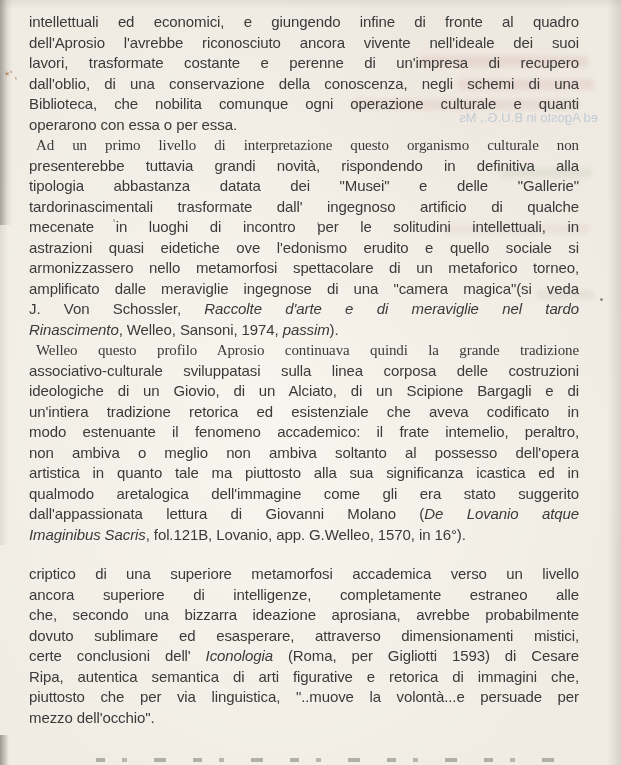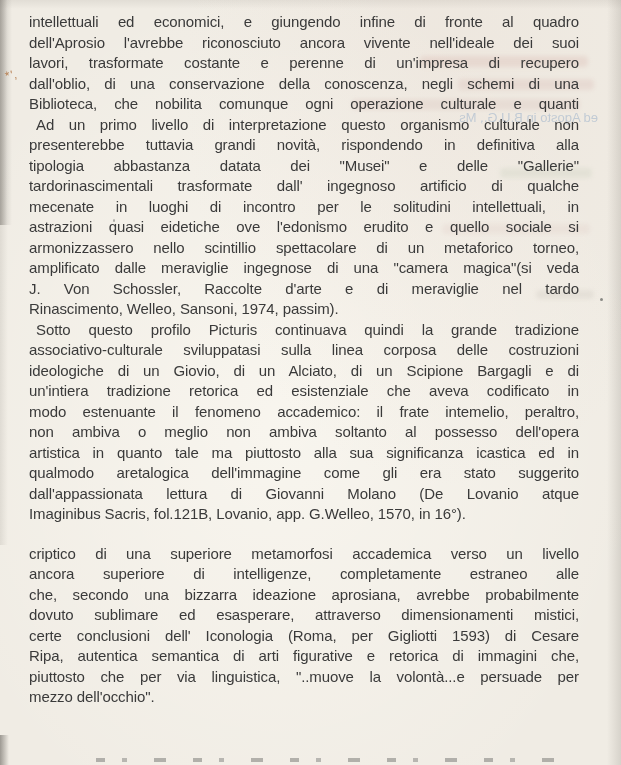--- a/index.html
+++ b/index.html
@@ -20,22 +20,22 @@
   
   .text-block {
     position: absolute; left: 29px; top: 12px; width: 550px;
     font-size: 15px; line-height: 20.5px; letter-spacing: -0.1px;
     color: #3a3a3a; text-align: justify;
   }
   .para { margin: 0; }
   .para.gap { margin-top: 19px; }
   .line { height: 20.5px; overflow: hidden; text-align: justify; }
   .line.jl { text-align-last: justify; }
-  .line.ind { text-indent: 7px; }
-  .it { }
+  .line.ind { text-indent: 7px; font-family: Liberation Serif, serif; }
+  .it { font-style: italic; }
   
   .edge-left-bottom {
     position: absolute; left: 0; top: 540; width: 12px; height: 225px;
     background: linear-gradient(90deg, rgba(105,101,95,0.48), rgba(105,101,95,0.12) 7px, transparent);
   }
   .corner-bl {
     position: absolute; left: 0; top: 735px; width: 9px; height: 30px;
     background: linear-gradient(90deg, rgba(90,86,80,0.55), transparent);
   }
   .edge-left-top {
@@ -101,35 +101,36 @@
   <div class="speck p2"></div>
   <div class="speck p3"></div>
 
   <div class="text-block">
       <div class="para">
         <div class="line jl"><span>intellettuali ed economici, e giungendo infine di fronte al quadro</span></div>
         <div class="line jl"><span>dell'Aprosio l'avrebbe riconosciuto ancora vivente nell'ideale dei suoi</span></div>
         <div class="line jl"><span>lavori, trasformate costante e perenne di un'impresa di recupero</span></div>
         <div class="line jl"><span>dall'oblio, di una conservazione della conoscenza, negli schemi di una</span></div>
         <div class="line jl"><span>Biblioteca, che nobilita comunque ogni operazione culturale e quanti</span></div>
+        <div class="line"><span>operarono con essa o per essa.</span></div>
       </div>
       <div class="para">
         <div class="line jl ind"><span>Ad un primo livello di interpretazione questo organismo culturale non</span></div>
         <div class="line jl"><span>presenterebbe tuttavia grandi novità, rispondendo in definitiva alla</span></div>
         <div class="line jl"><span>tipologia abbastanza datata dei "Musei" e delle "Gallerie"</span></div>
         <div class="line jl"><span>tardorinascimentali trasformate dall' ingegnoso artificio di qualche</span></div>
         <div class="line jl"><span>mecenate in luoghi di incontro per le solitudini intellettuali, in</span></div>
         <div class="line jl"><span>astrazioni quasi eidetiche ove l'edonismo erudito e quello sociale si</span></div>
-        <div class="line jl"><span>armonizzassero nello scintillio spettacolare di un metaforico torneo,</span></div>
+        <div class="line jl"><span>armonizzassero nello metamorfosi spettacolare di un metaforico torneo,</span></div>
         <div class="line jl"><span>amplificato dalle meraviglie ingegnose di una "camera magica"(si veda</span></div>
         <div class="line jl"><span>J. Von Schossler, </span><span class="it">Raccolte d'arte e di meraviglie nel tardo</span></div>
         <div class="line"><span class="it">Rinascimento</span><span>, Welleo, Sansoni, 1974, </span><span class="it">passim</span><span>).</span></div>
       </div>
       <div class="para">
-        <div class="line jl ind"><span>Sotto questo profilo Picturis continuava quindi la grande tradizione</span></div>
+        <div class="line jl ind"><span>Welleo questo profilo Aprosio continuava quindi la grande tradizione</span></div>
         <div class="line jl"><span>associativo-culturale sviluppatasi sulla linea corposa delle costruzioni</span></div>
         <div class="line jl"><span>ideologiche di un Giovio, di un Alciato, di un Scipione Bargagli e di</span></div>
         <div class="line jl"><span>un'intiera tradizione retorica ed esistenziale che aveva codificato in</span></div>
         <div class="line jl"><span>modo estenuante il fenomeno accademico: il frate intemelio, peraltro,</span></div>
         <div class="line jl"><span>non ambiva o meglio non ambiva soltanto al possesso dell'opera</span></div>
         <div class="line jl"><span>artistica in quanto tale ma piuttosto alla sua significanza icastica ed in</span></div>
         <div class="line jl"><span>qualmodo aretalogica dell'immagine come gli era stato suggerito</span></div>
         <div class="line jl"><span>dall'appassionata lettura di Giovanni Molano (</span><span class="it">De Lovanio atque</span></div>
         <div class="line"><span class="it">Imaginibus Sacris</span><span>, fol.121B, Lovanio, app. G.Welleo, 1570, in 16°).</span></div>
       </div>

